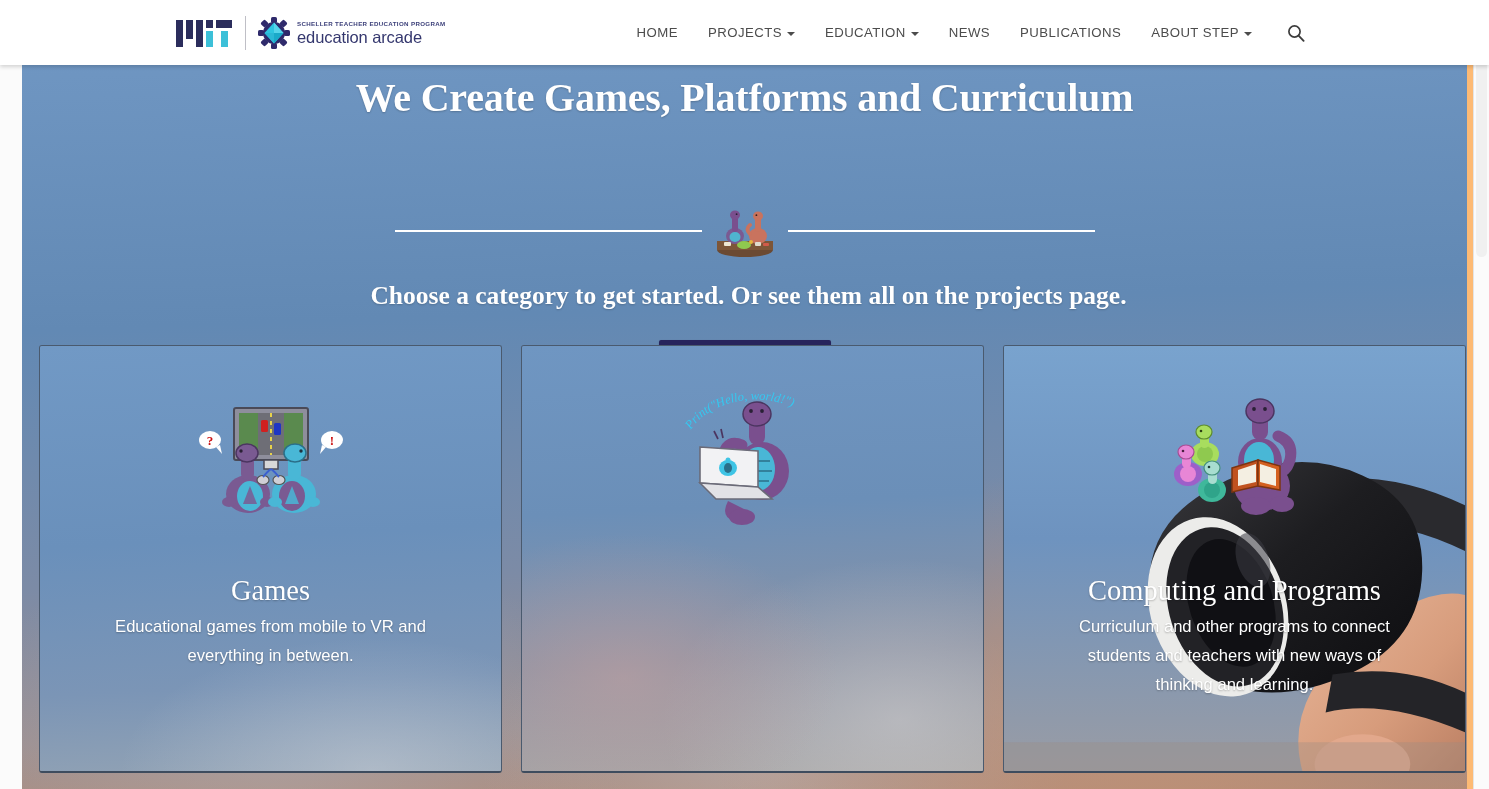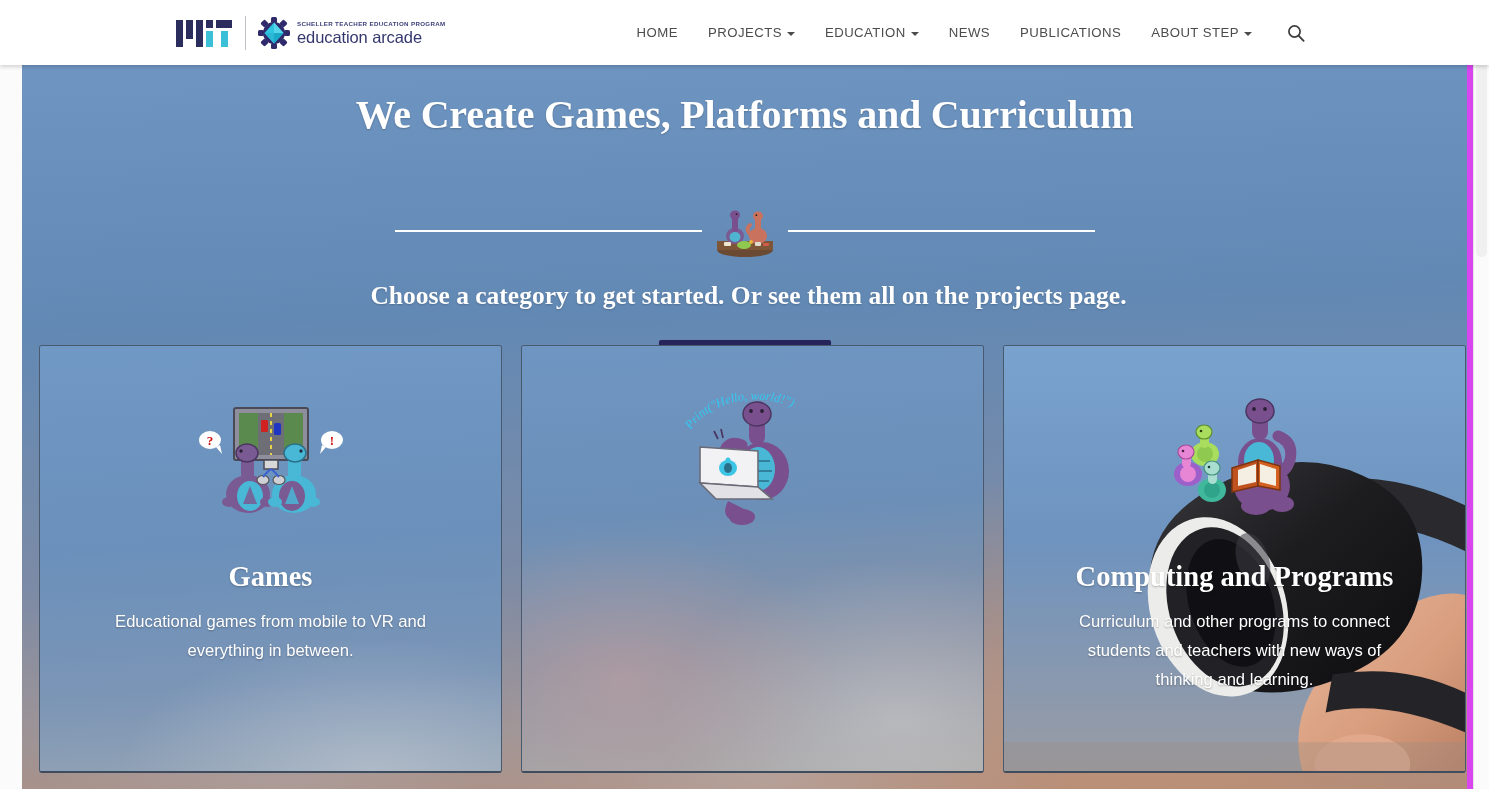--- a/index.html
+++ b/index.html
@@ -1,21 +1,21 @@
 <!DOCTYPE html>
 <html><head>
 <meta charset="utf-8">
 <style>
   * { box-sizing: border-box; margin: 0; padding: 0; }
   html, body { width: 1489px; height: 789px; overflow: hidden; }
   body {
     font-family: "Liberation Sans", sans-serif;
     background: #f7f7f7;
   }
-  .page { position: relative; width: 1489px; height: 789px; background: #d946ef; padding-left: 31px; }
+  .page { position: relative; width: 1489px; height: 789px; background: #fdba74; padding-left: 31px; }
 
   
   .header {
     position: absolute; top: 0; left: 0; width: 1489px; height: 65px;
     background: #ffffff; z-index: 20;
     box-shadow: 0 2px 4px rgba(0,0,0,0.16);
     display: flex; align-items: center;
   }
   .logo-wrap {
     position: absolute; left: 176px; top: 13px;
@@ -68,21 +68,21 @@
     position: absolute; inset: 0;
     background:
       radial-gradient(ellipse 640px 330px at 78% 88%, rgba(205,150,115,0.72) 0%, rgba(190,145,120,0.30) 48%, rgba(160,150,150,0) 72%),
       radial-gradient(ellipse 420px 260px at 52% 96%, rgba(200,200,205,0.40) 0%, rgba(170,175,185,0) 70%),
       radial-gradient(ellipse 500px 300px at 18% 95%, rgba(190,195,205,0.30) 0%, rgba(170,180,195,0) 70%),
       linear-gradient(178deg, #6f96c2 0%, #6289b4 35%, #7c8ba6 68%, #9c8f90 88%, #b08a76 100%);
   }
   .hero-inner { position: relative; z-index: 2; width: 100%; height: 100%; }
 
   .hero-title {
-    position: absolute; top: 34px; left: 0; width: 100%;
+    position: absolute; top: 17px; left: 0; width: 100%;
     text-align: center; color: #ffffff;
     font-family: "Liberation Serif", serif;
     font-weight: bold; font-size: 40px; letter-spacing: -0.2px;
     text-shadow: 0 1px 2px rgba(0,0,0,0.22);
   }
 
   .divider-row {
     position: absolute; top: 148px; left: 0; width: 100%;
     display: flex; align-items: center; justify-content: center;
   }
@@ -121,27 +121,27 @@
     border-radius: 3px; overflow: hidden;
     background: rgba(255,255,255,0.045);
   }
   .card-body {
     position: relative; z-index: 3; height: 100%;
     display: flex; flex-direction: column; align-items: center;
     padding: 30px 30px 22px;
   }
   .card-art { height: 176px; display: flex; align-items: center; justify-content: center; }
   .card-title {
-    color: #ffffff; font-family: "Liberation Serif", serif; font-weight: bold;
+    color: #ffffff; font-family: "Liberation Serif", serif; font-weight: normal;
     font-size: 28.5px; text-align: left; line-height: 1.55;
-    text-shadow: 0 1px 2px rgba(0,0,0,0.25); margin-top: 3px;
+    text-shadow: 0 1px 2px rgba(0,0,0,0.25); margin-top: 17px;
   }
   .card-desc {
     color: #ffffff; font-size: 16.6px; text-align: center; line-height: 1.73;
-    margin-top: 9px; text-shadow: 0 1px 2px rgba(0,0,0,0.28);
+    text-shadow: 0 1px 2px rgba(0,0,0,0.28);
     max-width: 355px;
   }
   .card-btn { position: absolute; bottom: 22px; left: 50%; transform: translateX(-50%); height: 41px; padding: 0 21px; }
 
   
   .bg-c1 { position: absolute; inset: 0; z-index: 1;
     background:
       radial-gradient(ellipse 360px 190px at 72% 100%, rgba(210,215,222,0.45) 0%, rgba(190,198,210,0) 70%),
       linear-gradient(177deg, #7199c5 0%, #6a90bb 45%, #7b95b6 78%, #93a3b4 100%);
   }

